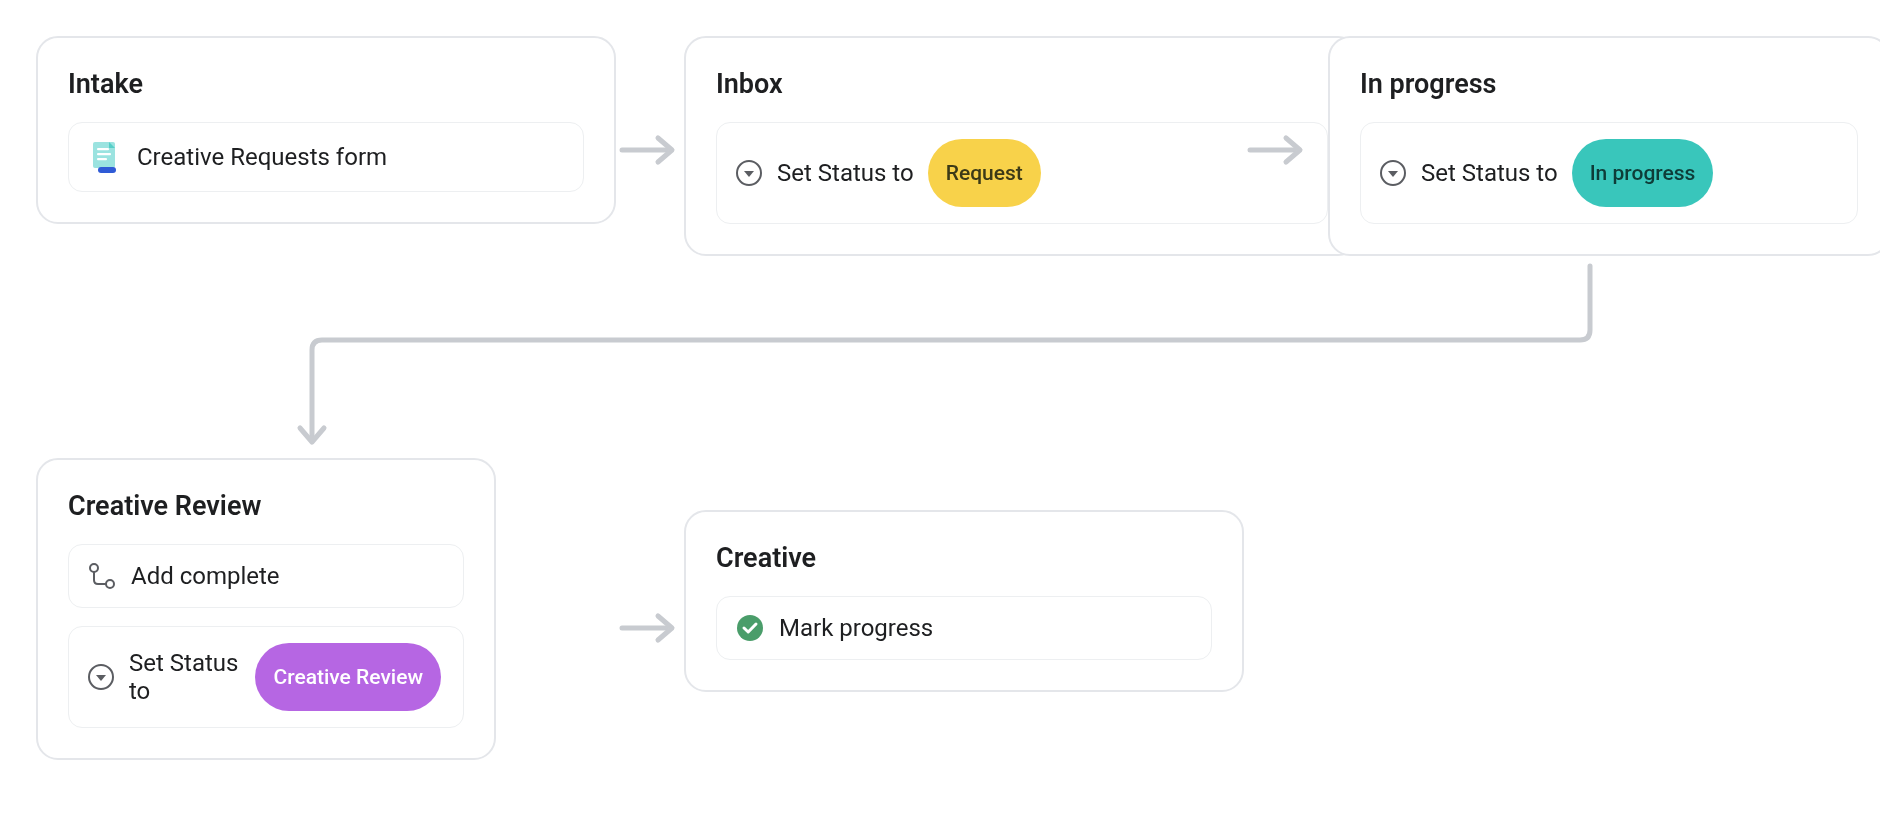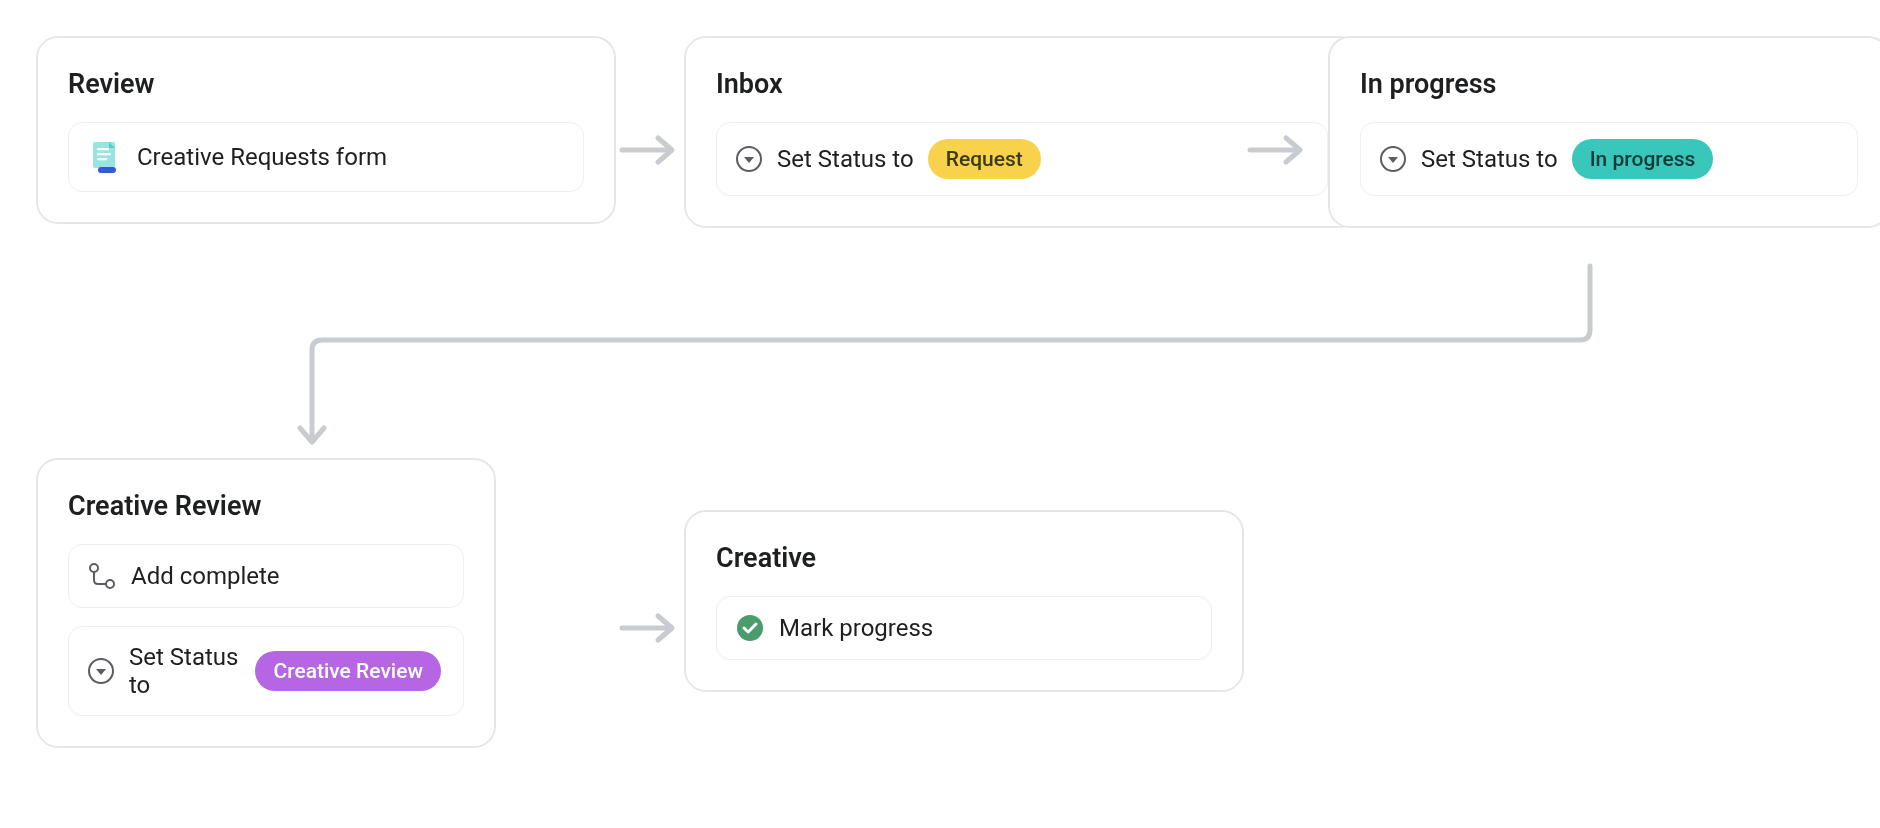--- a/index.html
+++ b/index.html
@@ -38,21 +38,21 @@
   .action-card + .action-card { margin-top: 18px; }
   .action-text {
     font-size: 24px;
     color: #1e1f21;
   }
   .pill {
     display: inline-flex;
     align-items: center;
     font-size: 21px;
     font-weight: 500;
-    padding: 8px 18px;
+    padding: 22px 18px;
     border-radius: 999px;
     white-space: nowrap;
   }
   .pill-yellow { background: #f8d24a; color: #3c3a17; }
   .pill-teal   { background: #39c6bb; color: #0e3c38; }
   .pill-purple { background: #b666e3; color: #ffffff; }
 
   
   .ic { display: inline-flex; align-items: center; justify-content: center; flex: 0 0 auto; }
   .ic svg { display: block; }
@@ -60,21 +60,21 @@
   
   .connector {
     position: absolute;
     pointer-events: none;
   }
 </style>
 </head>
 <body>
 
 <div class="stage" style="left:36px; top:36px; width:580px;">
-  <div class="stage-title">Review</div>
+  <div class="stage-title">Intake</div>
   <div class="action-card">
     <span class="ic">
       <svg width="36" height="36" viewBox="0 0 36 36">
         <rect x="6" y="3" width="22" height="26" rx="2" fill="#9be3e0"></rect>
         <rect x="6" y="3" width="22" height="26" rx="2" fill="none" stroke="#36c1b8" stroke-width="0"></rect>
         <path d="M22 3 L28 9 L22 9 Z" fill="#56cfc8"></path>
         <rect x="10" y="9" width="12" height="2.2" rx="1" fill="#ffffff"></rect>
         <rect x="10" y="14" width="14" height="2.2" rx="1" fill="#ffffff"></rect>
         <rect x="10" y="19" width="10" height="2.2" rx="1" fill="#ffffff"></rect>
         <rect x="11" y="28" width="18" height="6" rx="3" fill="#2f5bd6"></rect>

